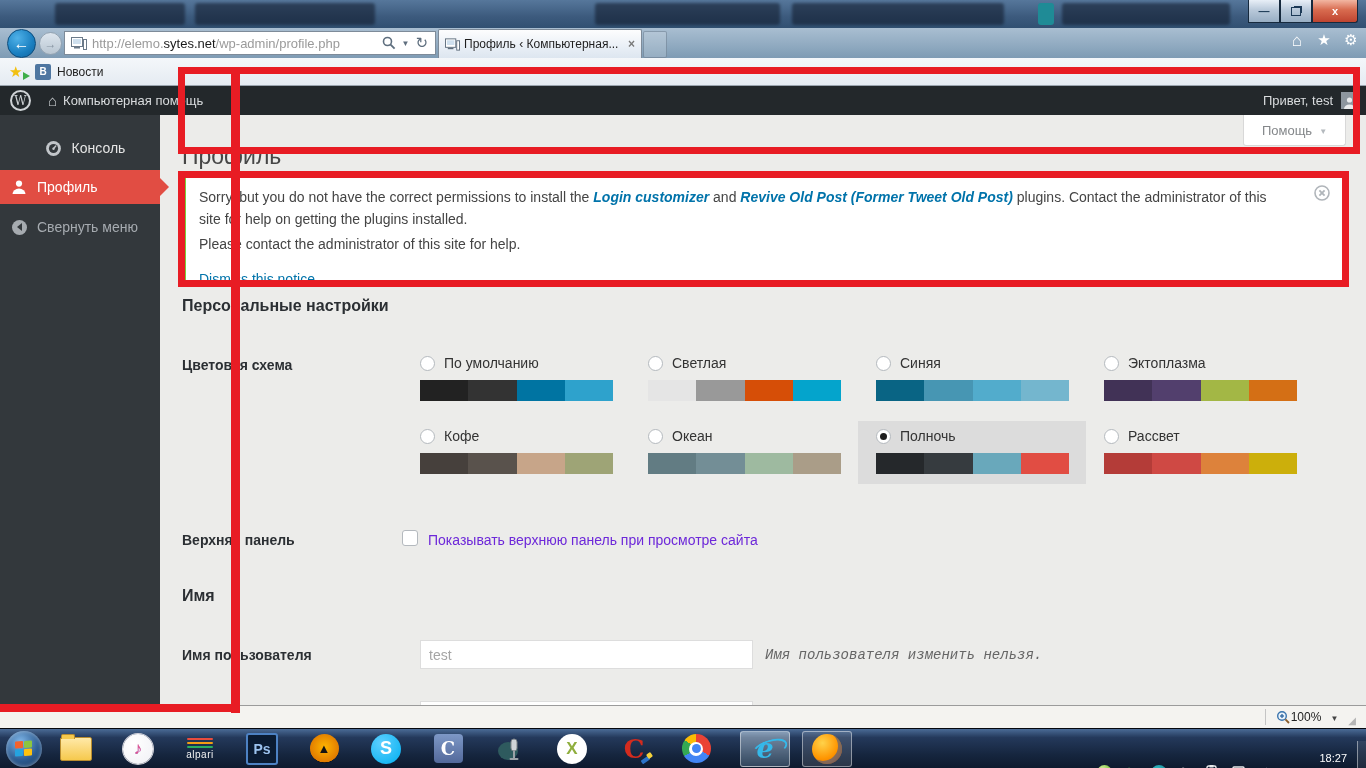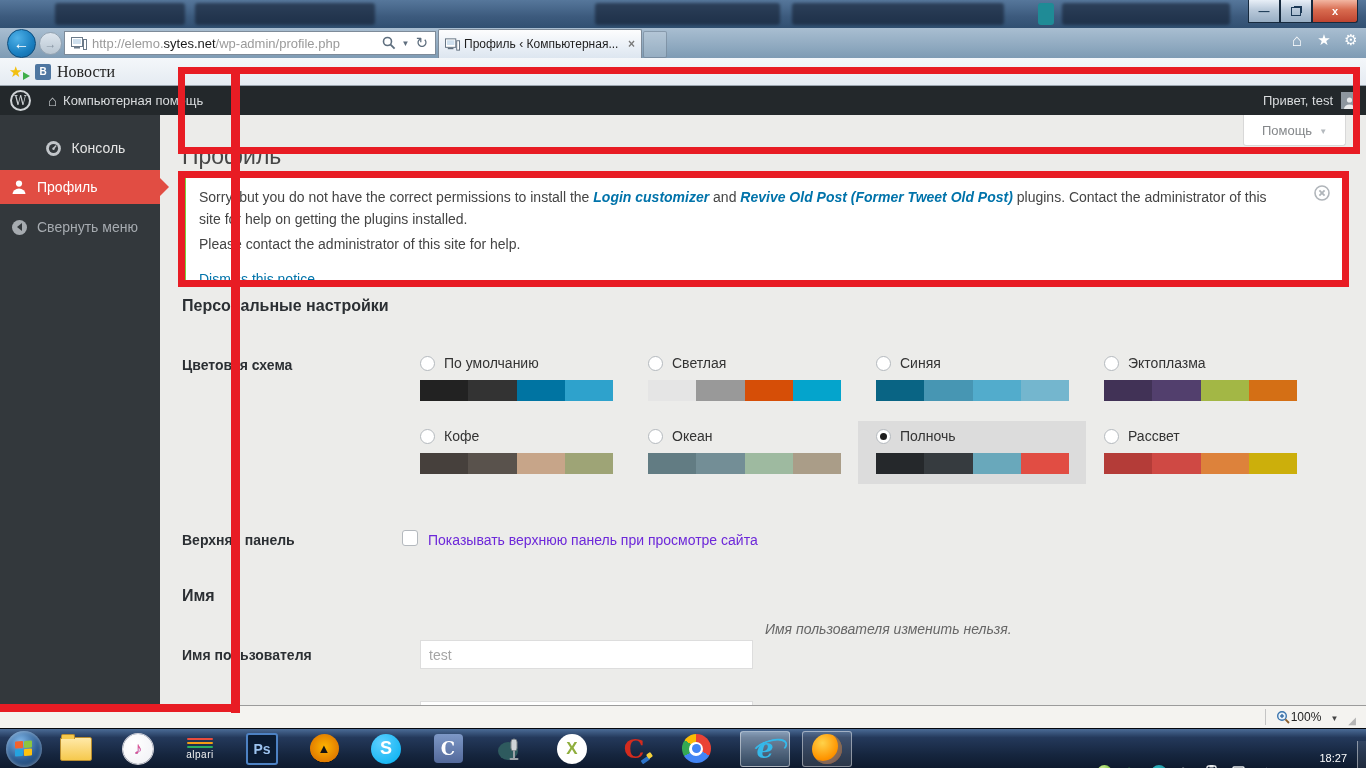--- a/index.html
+++ b/index.html
@@ -37,21 +37,21 @@
   .tabstrip-ghost{position:absolute;left:643px;top:31px;width:22px;height:25px;background:rgba(255,255,255,.18);border:1px solid rgba(90,110,130,.5);border-radius:2px;}
   .toolicons{position:absolute;right:6px;top:31px;display:flex;gap:9px;color:#fff;font-size:15px;}
   .toolicons span{width:18px;text-align:center;}
 
   .favbar{position:absolute;left:0;top:58px;width:1366px;height:27px;
     background:linear-gradient(#f4f7fa,#e5ebf2);border-bottom:1px solid #9aa4ae;display:flex;align-items:center;}
   .favstar{position:relative;width:18px;height:16px;margin:0 8px 0 9px;color:#f2c011;font-size:15px;line-height:16px;}
   .favstar:after{content:"";position:absolute;right:-3px;bottom:0;width:0;height:0;border-top:4px solid transparent;border-bottom:4px solid transparent;border-left:7px solid #3fae49;}
   .vk-ico{width:16px;height:16px;background:#4e76a1;border-radius:2px;color:#fff;font-size:10px;font-weight:bold;
     display:flex;align-items:center;justify-content:center;margin-right:6px;}
-  .fav-label{font-size:16px;color:#222;font-family:Liberation Serif, serif;}
+  .fav-label{font-size:12px;color:#222;}
 
   
   .page{position:absolute;left:0;top:86px;width:1366px;height:619px;background:#ececea;}
   .adminbar{position:absolute;left:0;top:0;width:1366px;height:29px;background:#23282b;display:flex;align-items:center;color:#d9dcde;}
   .wp-logo{width:17px;height:17px;border:2px solid #cfd3d6;border-radius:50%;margin:0 9px 0 10px;display:flex;align-items:center;justify-content:center;
     font-family:"DejaVu Serif",serif;font-size:12px;color:#cfd3d6;}
   .ab-home{font-size:15px;margin:0 6px 0 8px;color:#cfd3d6;}
   .ab-site{font-size:13px;}
   .ab-right{margin-left:auto;display:flex;align-items:center;margin-right:8px;}
   .ab-greet{font-size:13px;margin-right:8px;}
@@ -377,21 +377,21 @@
       </div>
 
     <div class="row-label" style="top:446px;">Верхняя панель</div>
     <div class="checkbox" style="left:402px;top:444px;"></div>
     <div class="cb-label" style="left:428px;top:446px;">Показывать верхнюю панель при просмотре сайта</div>
 
     <div class="h3" style="left:182px;top:501px;">Имя</div>
 
     <div class="row-label" style="top:561px;">Имя пользователя</div>
     <input class="text-input" style="top: 554px;" disabled="" value="test">
-    <div class="input-note" style="top:535px;">Имя пользователя изменить нельзя.</div>
+    <div class="input-note" style="top:561px;font-family:Liberation Mono, monospace;">Имя пользователя изменить нельзя.</div>
     <div class="next-input-sliver"></div>
   </div>
 
   <div class="statusbar">
     <div class="zoomctl">
       <span class="sep"></span>
       <svg width="15" height="15" viewBox="0 0 15 15">
         <circle cx="6" cy="6" r="4.3" fill="#eaf3fb" stroke="#3a74ad" stroke-width="1.4"></circle>
         <line x1="4" y1="6" x2="8" y2="6" stroke="#2f66a0" stroke-width="1.3"></line>
           <line x1="6" y1="4" x2="6" y2="8" stroke="#2f66a0" stroke-width="1.3"></line>

